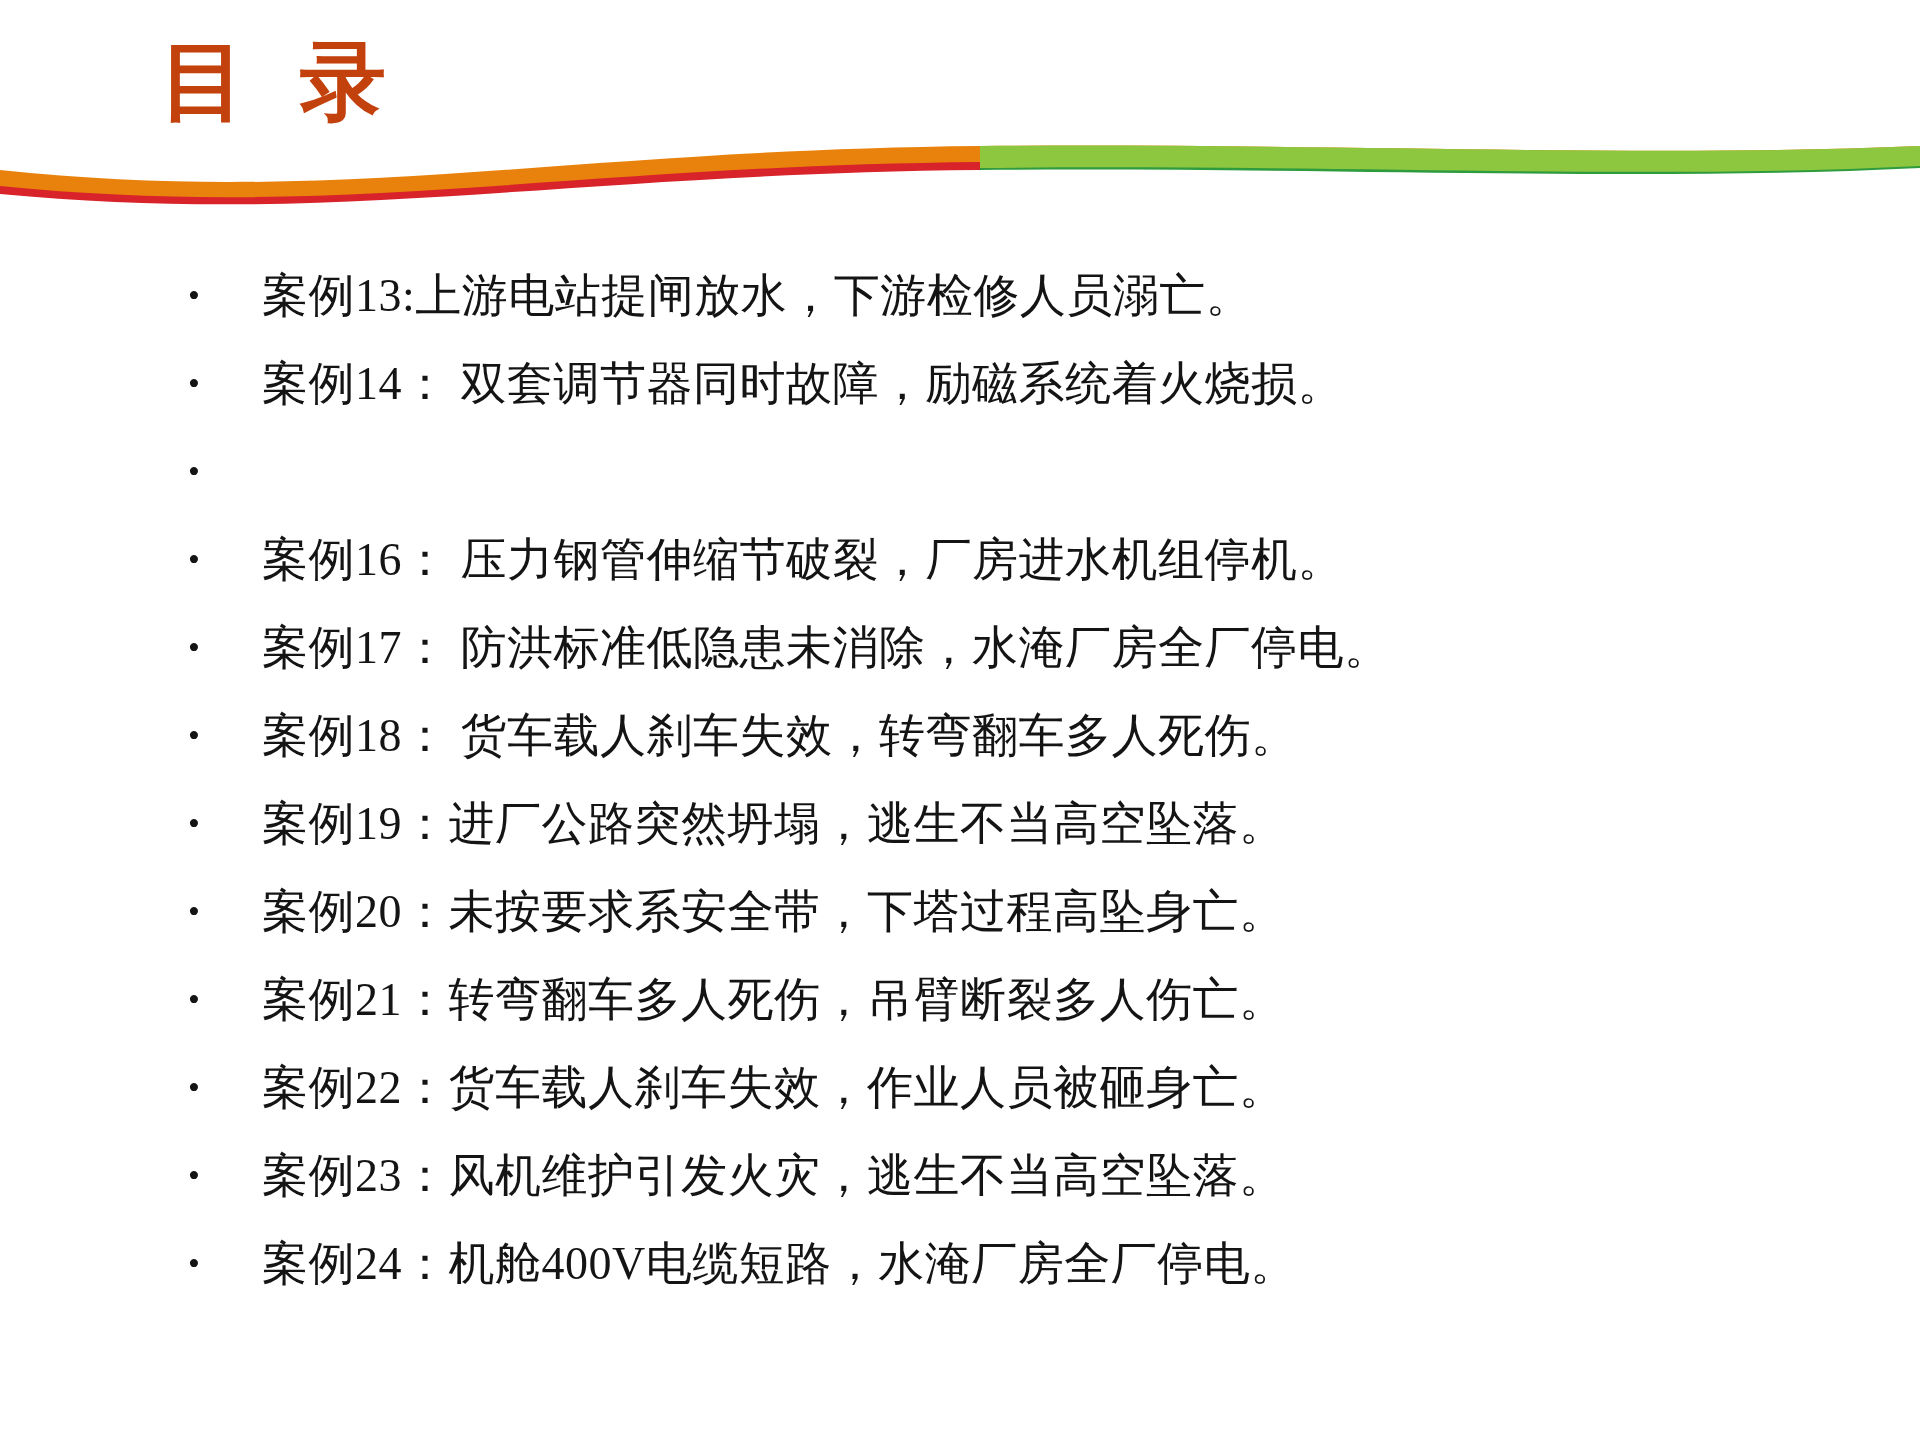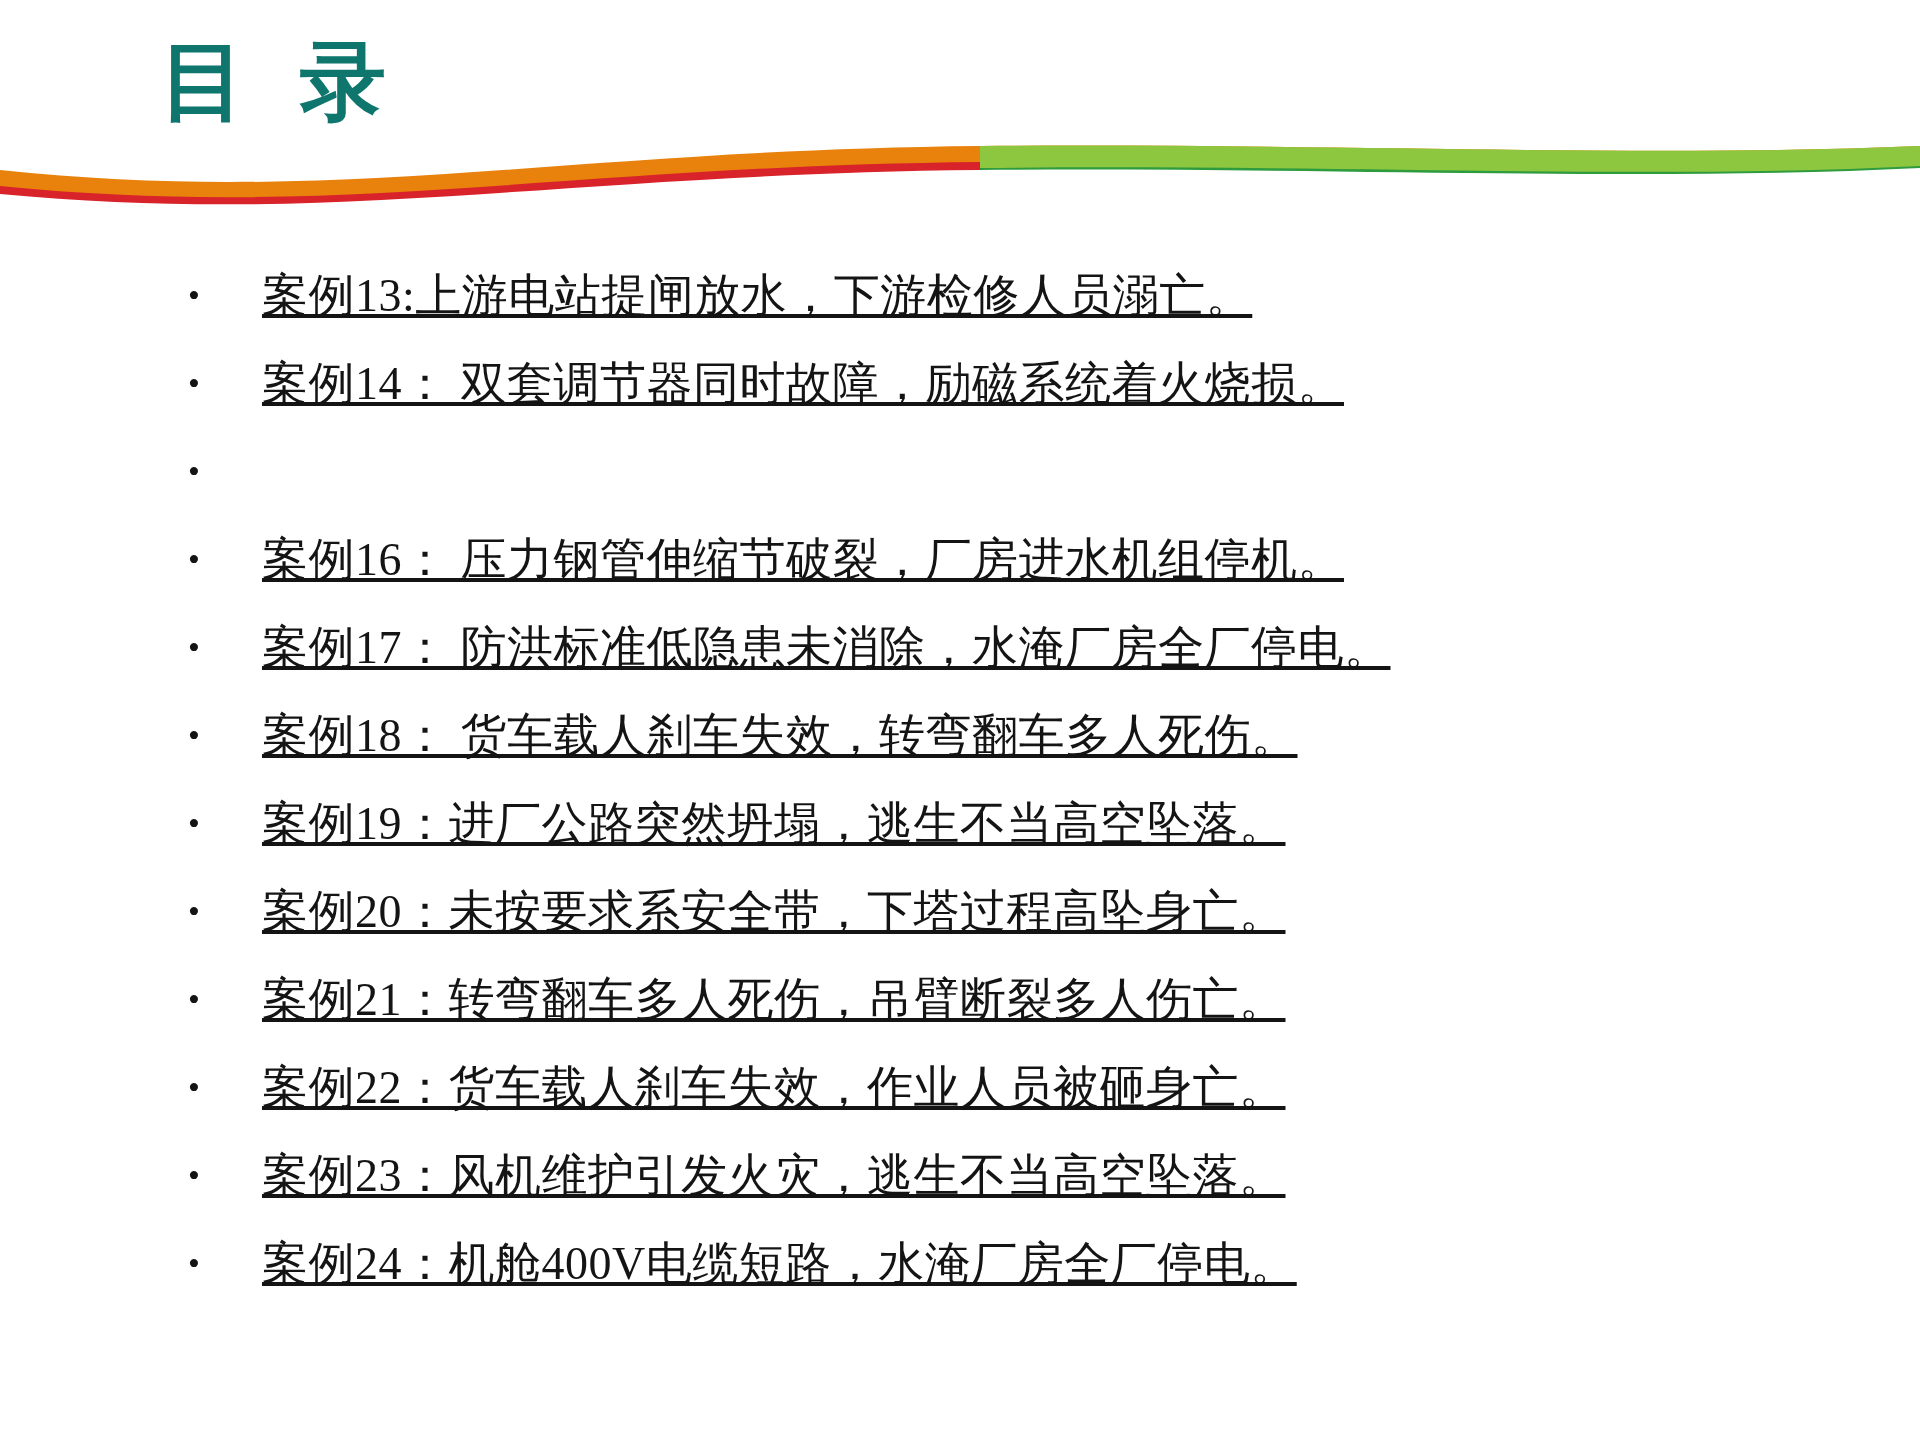--- a/index.html
+++ b/index.html
@@ -28,21 +28,21 @@
     height: 200px;
   }
   .slide-title {
     position: absolute;
     left: 160px;
     top: 38px;
     font-family: "DejaVu Sans", sans-serif;
     font-weight: bold;
     font-size: 86px;
     line-height: 1;
-    color: #0f766e;
+    color: #c2410c;
     letter-spacing: 12px;
     white-space: nowrap;
   }
   .banner {
     position: absolute;
     left: 0;
     top: 140px;
     width: 1920px;
     height: 90px;
     pointer-events: none;
@@ -73,21 +73,20 @@
     position: absolute;
     left: 188px;
     top: 0;
     height: 88px;
     line-height: 88px;
     font-size: 34px;
     color: #141414;
   }
   .item-text {
     display: inline-block;
-    text-decoration: underline;
   }
 </style>
 </head>
 <body>
 
 <div class="slide">
 
   <div class="title-area">
     <div class="slide-title">目 录</div>
   </div>

